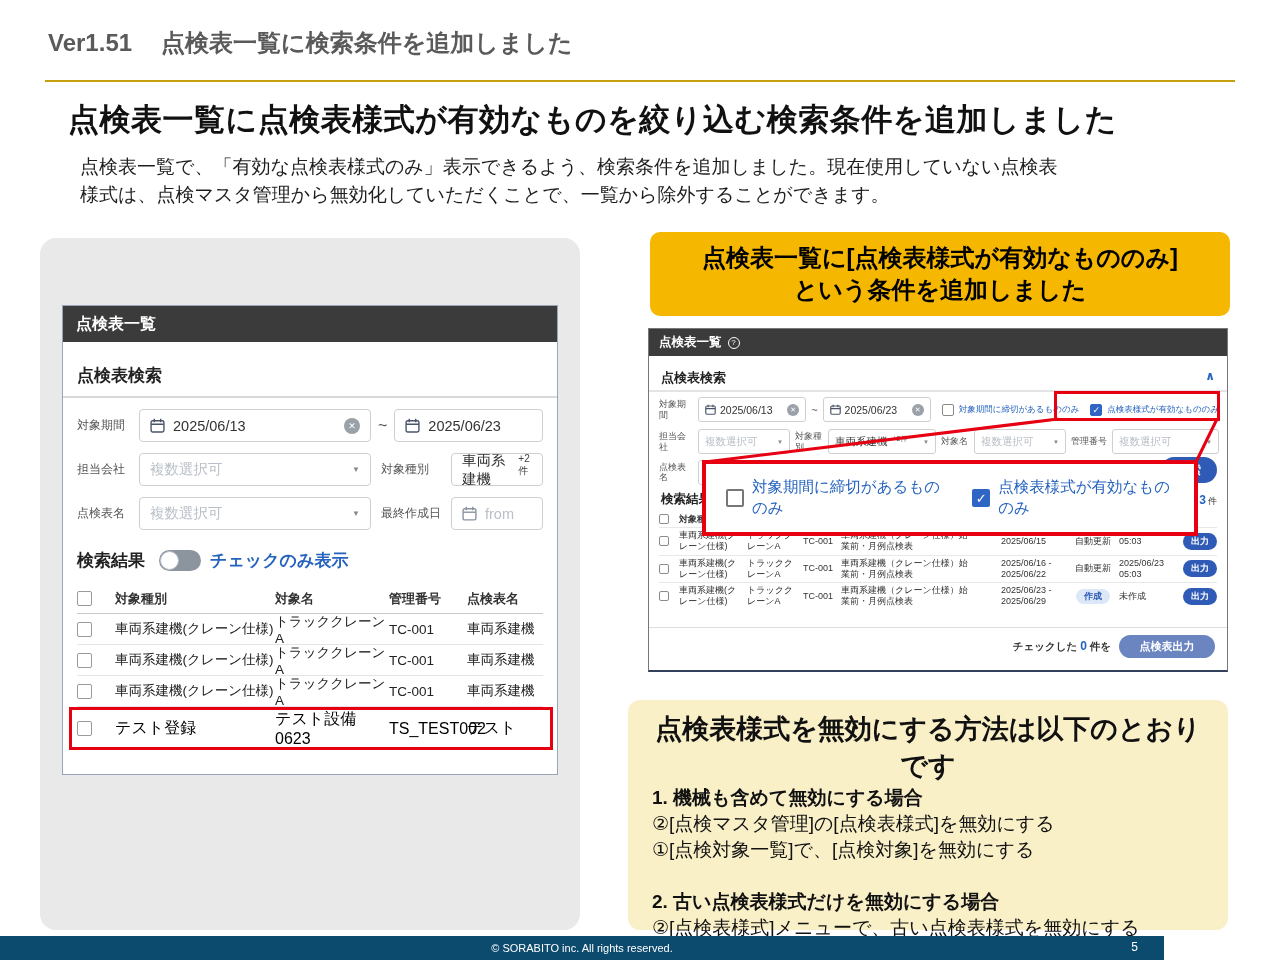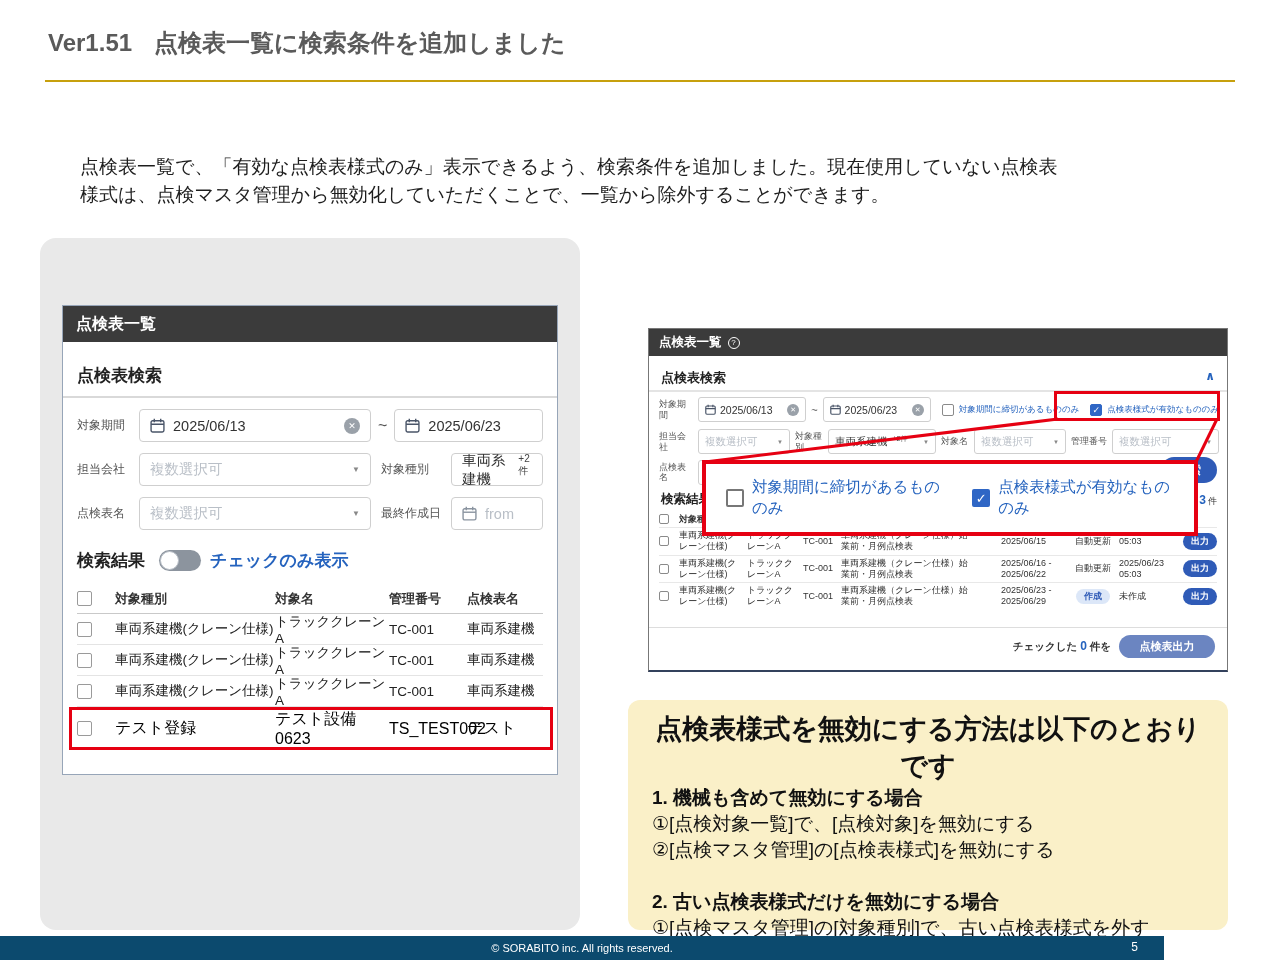--- a/index.html
+++ b/index.html
@@ -1,20 +1,20 @@
 <!DOCTYPE html>
 <html><head>
 <meta charset="utf-8">
 <style>
   * { margin:0; padding:0; box-sizing:border-box; }
   body { background:#fff; font-family:"Liberation Sans","DejaVu Sans",sans-serif; }
   .page { position:relative; width:1280px; height:960px; background:#ffffff; overflow:hidden; }
 
   
-  .hdr { position:absolute; left:48px; top:27px; display:flex; gap:22px; align-items:baseline;
+  .hdr { position:absolute; left:48px; top:27px; display:flex; gap:29px; align-items:baseline;
          font-size:24px; font-weight:600; color:#5a5a5a; }
   .gold-rule { position:absolute; left:45px; top:80px; width:1190px; height:2px; background:#C7A00D; }
   .main-title { position:absolute; left:68px; top:99px; font-size:31px; font-weight:700; color:#111;
                 letter-spacing:0.5px; white-space:nowrap; }
   .subtitle { position:absolute; left:80px; top:153px; font-size:19px; color:#1d1d1d;
               line-height:1.48; white-space:pre-line; }
 
   
   .before-panel { position:absolute; left:40px; top:238px; width:540px; height:692px;
                   background:#E9E9E9; border-radius:16px; }
@@ -140,20 +140,21 @@
 </head>
 <body>
 
 <div class="page">
 
   <div class="hdr">
     <span>Ver1.51</span>
     <span>点検表一覧に検索条件を追加しました</span>
   </div>
   <div class="gold-rule"></div>
+  <div class="main-title">点検表一覧に点検表様式が有効なものを絞り込む検索条件を追加しました</div>
   <div class="subtitle">点検表一覧で、「有効な点検表様式のみ」表示できるよう、検索条件を追加しました。現在使用していない点検表
 様式は、点検マスタ管理から無効化していただくことで、一覧から除外することができます。</div>
 
   <div class="before-panel">
 
     <div class="app1">
       <div class="titlebar">
         <span>点検表一覧</span>
       </div>
       <div class="app1-content">
@@ -274,20 +275,22 @@
             <span class="col3">TS_TEST002</span>
             <span class="col4">テスト</span>
             <span class="redbox"></span>
           </div>
         </div>
       </div>
     </div>
 
   </div>
 
+  <div class="banner">点検表一覧に[点検表様式が有効なもののみ]
+という条件を追加しました</div>
 
   <div class="app2">
     <div class="titlebar2">
       <span>点検表一覧</span>
       <span class="help">?</span>
     </div>
 
     <div class="a2" style="left:12px; top:40px; font-size:13px; font-weight:700; color:#222;">点検表検索</div>
     <div class="a2 chev" style="right:12px; top:40px;">∧</div>
     <div class="a2" style="left:0; right:0; top:61px; height:2px; background:#E4E4E4;"></div>
@@ -442,25 +445,24 @@
     </span>
     <span class="item">
       <span class="cb-lg checked">✓</span>
       <span>点検表様式が有効なもののみ</span>
     </span>
   </div>
 
   <div class="note">
     <div class="title">点検表様式を無効にする方法は以下のとおりです</div>
     <div class="case">1. 機械も含めて無効にする場合</div>
+    <div>②[点検マスタ管理]の[点検表様式]を無効にする</div>
     <div>①[点検対象一覧]で、[点検対象]を無効にする</div>
-    <div>②[点検マスタ管理]の[点検表様式]を無効にする</div>
     <div class="gap"></div>
     <div class="case">2. 古い点検表様式だけを無効にする場合</div>
-    <div>①[点検マスタ管理]の[対象種別]で、古い点検表様式を外す</div>
     <div>②[点検表様式]メニューで、古い点検表様式を無効にする</div>
   </div>
 
   <div class="pfooter">
     <span>© SORABITO inc. All rights reserved.</span>
     <span class="pnum">5</span>
   </div>
 
 </div>
 

